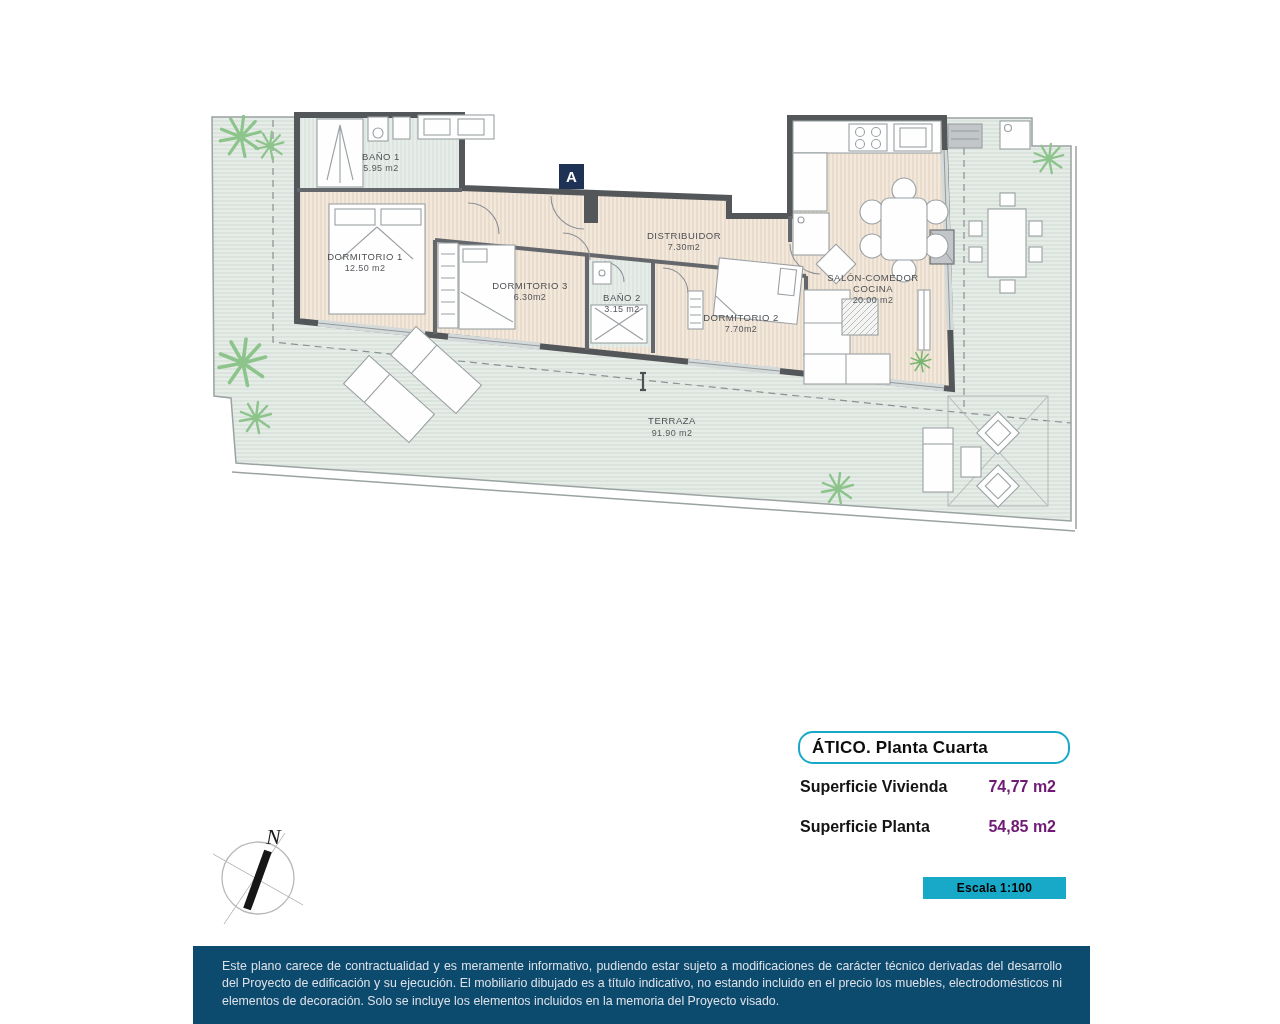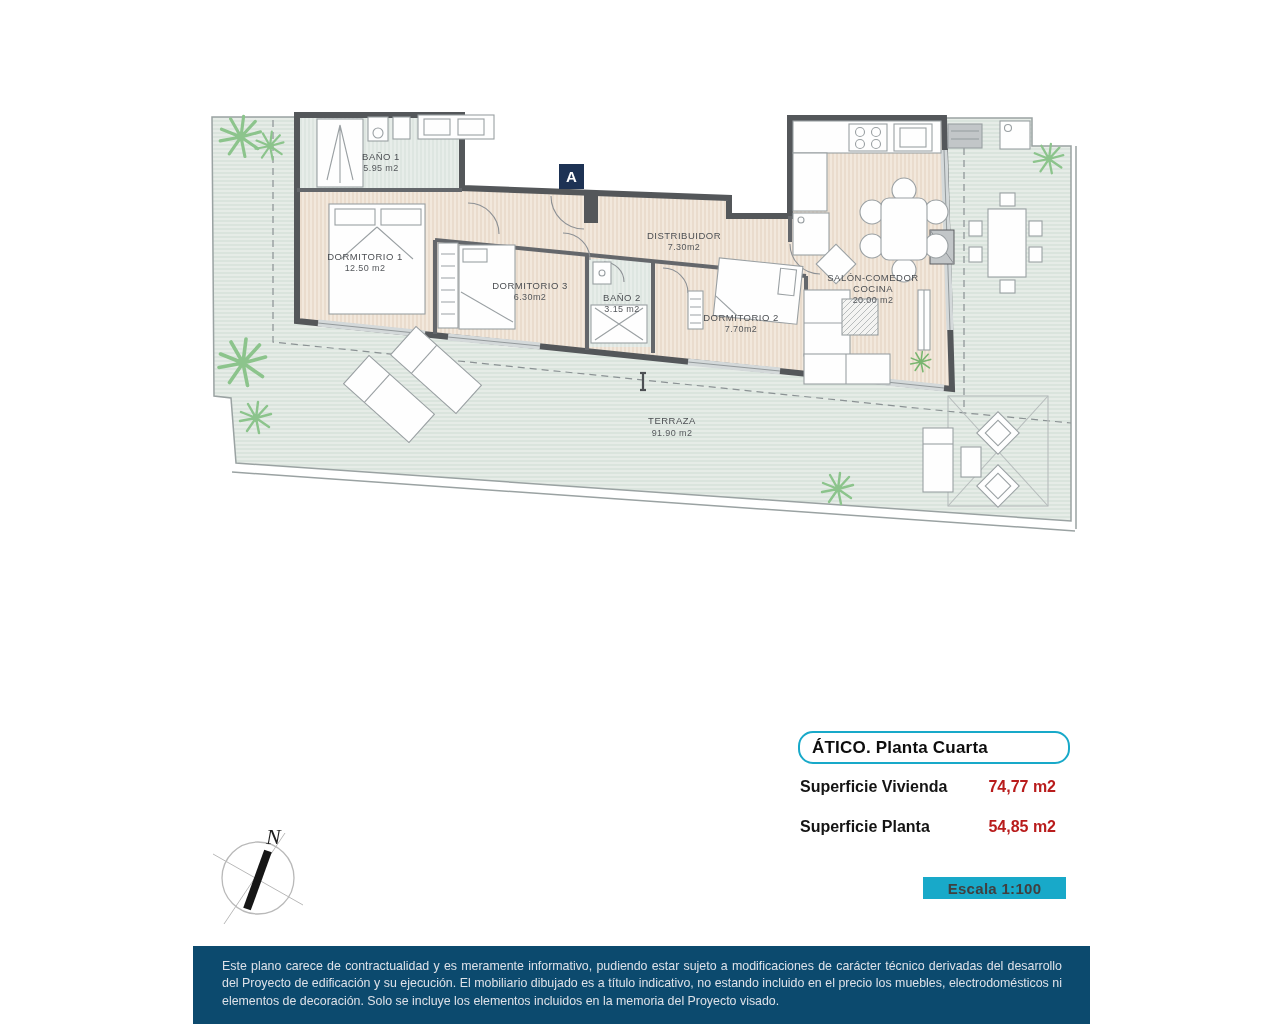--- a/index.html
+++ b/index.html
@@ -12,23 +12,23 @@
              fill:#55585c;text-anchor:middle;}
   .marker-letter{font-family:"Liberation Sans",sans-serif;font-size:15px;font-weight:bold;
              fill:#ffffff;text-anchor:middle;}
   
   #info-panel{position:absolute;left:798px;top:731px;width:270px;height:175px;}
   #title-box{position:absolute;left:0;top:0;width:256px;height:29px;border:2px solid #18a9c9;
              border-radius:15px;background:#fff;display:flex;align-items:center;padding-left:12px;}
   #title-box span{font-size:17px;font-weight:bold;color:#0d0d0d;letter-spacing:.2px;}
   .surf-row{position:absolute;left:2px;width:256px;display:flex;justify-content:space-between;}
   .surf-row .lbl{font-size:16px;font-weight:600;color:#141414;}
-  .surf-row .val{font-size:16px;font-weight:700;color:#b91c1c;}
+  .surf-row .val{font-size:16px;font-weight:700;color:#701a75;}
   #scale-badge{position:absolute;left:125px;top:146px;width:143px;height:22px;background:#18a9c9;
-             color:#404040;font-size:15px;font-weight:bold;display:flex;align-items:center;
+             color:#000000;font-size:12px;font-weight:bold;display:flex;align-items:center;
              justify-content:center;letter-spacing:.3px;}
   
   #compass{position:absolute;left:206px;top:826px;}
   
   #footer{position:absolute;left:193px;top:946px;width:897px;height:78px;background:#0c4a6e;}
   #footer .txt{position:absolute;left:29px;top:12px;width:840px;color:#dde1e8;
              font-size:12.4px;line-height:17.4px;text-align:justify;}
 </style>
 </head>
 <body>

